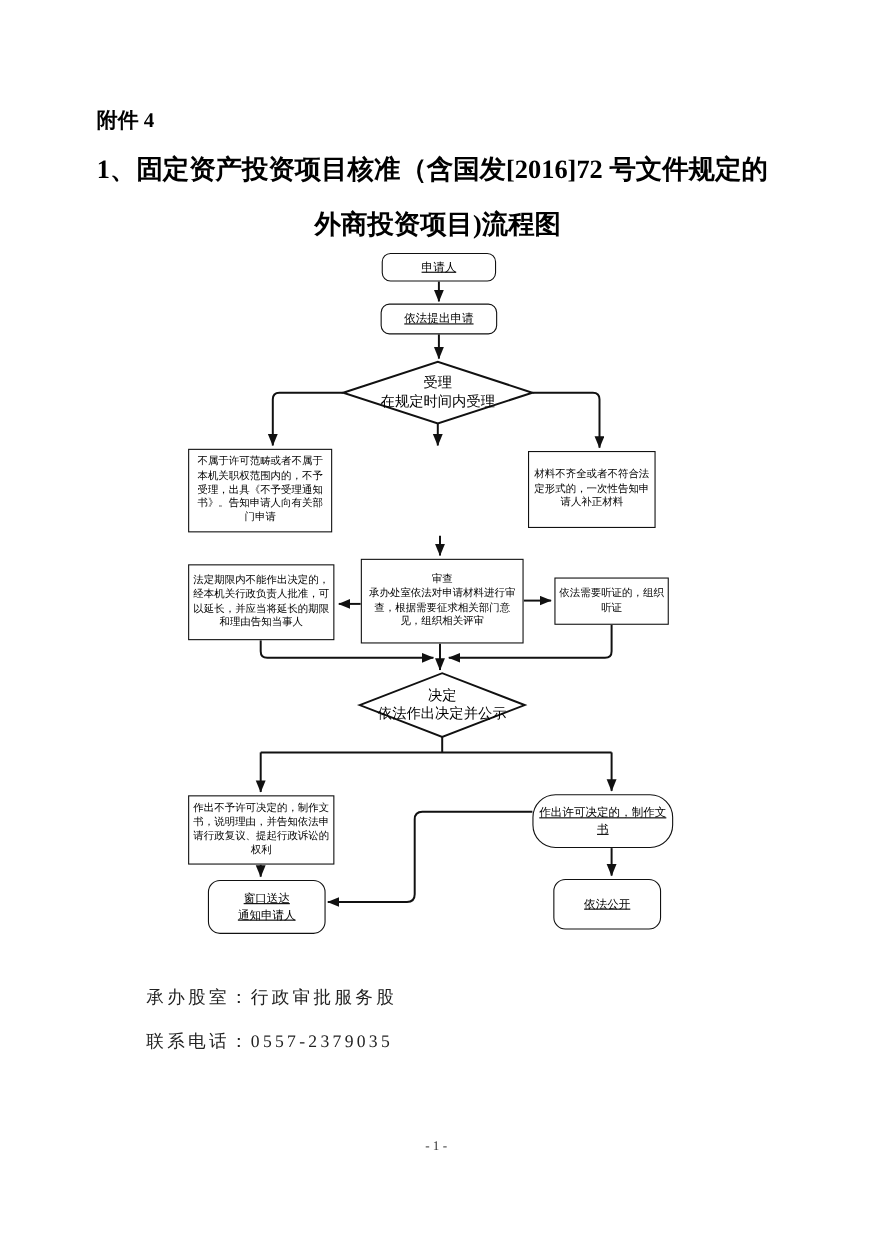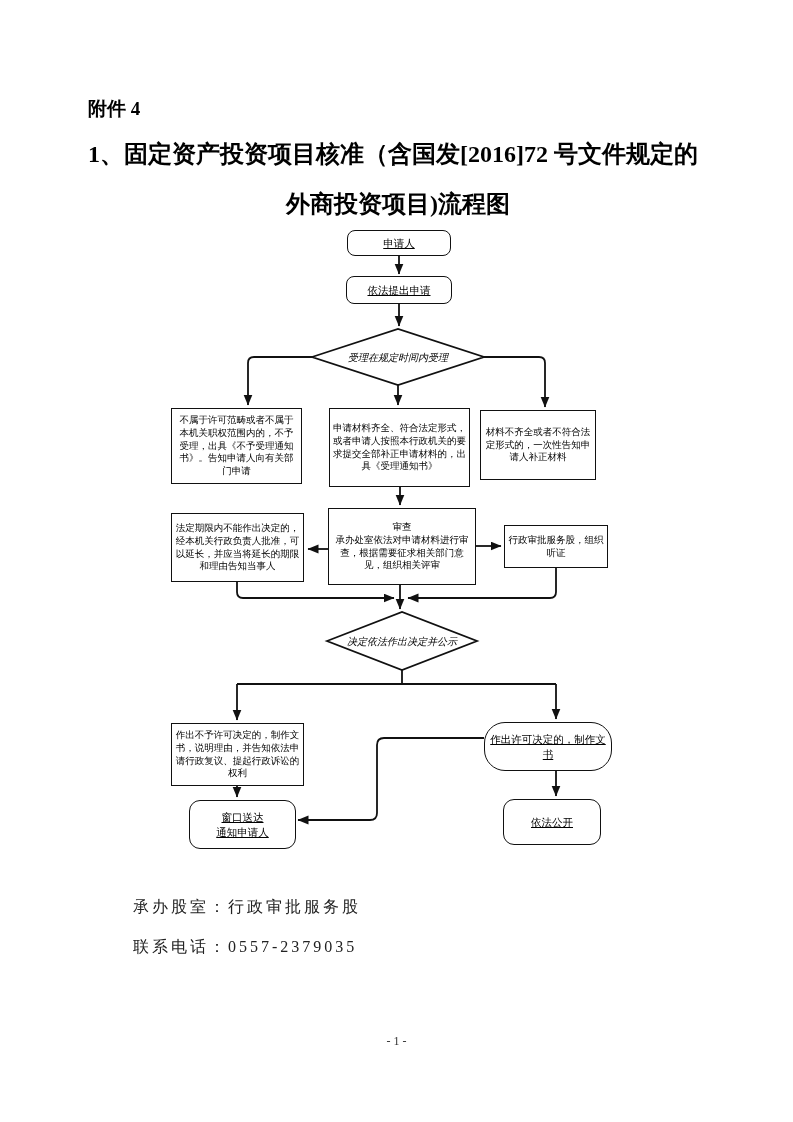--- a/index.html
+++ b/index.html
@@ -25,23 +25,23 @@
   .flow-svg { left:0; top:0; width:793px; height:1122px; }
   .node {
     position:absolute; box-sizing:border-box; background:#fff;
     border:1.8px solid #111; display:flex; align-items:center; justify-content:center;
     text-align:center; font-size:9.5px; line-height:1.34; padding:2px 3px;
   }
   .node.rounded { border-radius:8px; }
   .node.rounded-lg { border-radius:11px; }
   .node .inner { width:100%; }
   .diamond-label {
-    position:absolute; display:flex; flex-direction:row; align-items:center;
-    justify-content:center; text-align:center; font-size:10px; line-height:1.3;
-    background:transparent; pointer-events:none;font-style:italic;
+    position:absolute; display:flex; flex-direction:column; align-items:center;
+    justify-content:center; text-align:center; font-size:13px; line-height:1.3;
+    background:transparent; pointer-events:none;
   }
   .big { font-size:10.5px;text-decoration:underline; }
   .footer-line {
     font-family:"Liberation Serif","DejaVu Serif",serif;
     font-size:16px; letter-spacing:3px; color:#222;
   }
   .pagenum {
     left:0; top:1034px; width:793px; text-align:center; font-size:12px;
     font-family:"Liberation Serif","DejaVu Serif",serif; color:#333;
   }
@@ -96,41 +96,38 @@
 
   <div class="diamond-label" style="left:318px; top:333px; width:160px; height:48px;">
     <div>受理</div>
     <div>在规定时间内受理</div>
   </div>
 
   <div class="node" style="left:171px; top:408px; width:131px; height:76px;">
     <div class="inner">不属于许可范畴或者不属于本机关职权范围内的，不予受理，出具《不予受理通知书》。告知申请人向有关部门申请</div>
   </div>
 
-  <div class="node" style="left:329px; top:408px; width:141px; height:79px;">
-    <div class="inner">申请材料齐全、符合法定形式，或者申请人按照本行政机关的要求提交全部补正申请材料的，出具《受理通知书》</div>
-  </div>
 
   <div class="node" style="left:480px; top:410px; width:116px; height:70px;">
     <div class="inner">材料不齐全或者不符合法定形式的，一次性告知申请人补正材料</div>
   </div>
 
   <div class="node" style="left:171px; top:513px; width:133px; height:69px;">
     <div class="inner">法定期限内不能作出决定的，经本机关行政负责人批准，可以延长，并应当将延长的期限和理由告知当事人</div>
   </div>
 
   <div class="node" style="left:328px; top:508px; width:148px; height:77px;">
     <div class="inner">
       <div>审查</div>
       <div>承办处室依法对申请材料进行审查，根据需要征求相关部门意见，组织相关评审</div>
     </div>
   </div>
 
   <div class="node" style="left:504px; top:525px; width:104px; height:43px;">
-    <div class="inner">行政审批服务股，组织听证</div>
+    <div class="inner">依法需要听证的，组织听证</div>
   </div>
 
   <div class="diamond-label" style="left:327px; top:617px; width:150px; height:48px;">
     <div>决定</div>
     <div>依法作出决定并公示</div>
   </div>
 
   <div class="node" style="left:171px; top:723px; width:133px; height:63px;">
     <div class="inner">作出不予许可决定的，制作文书，说明理由，并告知依法申请行政复议、提起行政诉讼的权利</div>
   </div>

